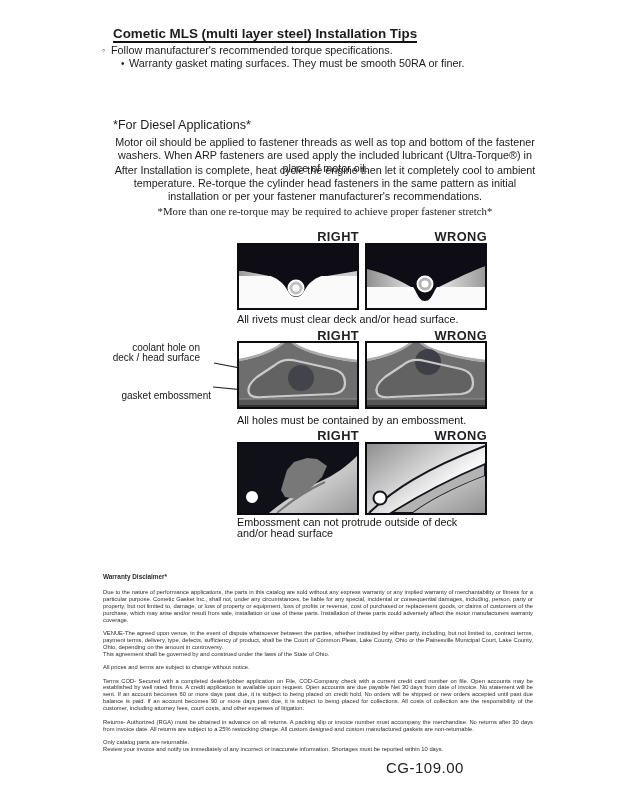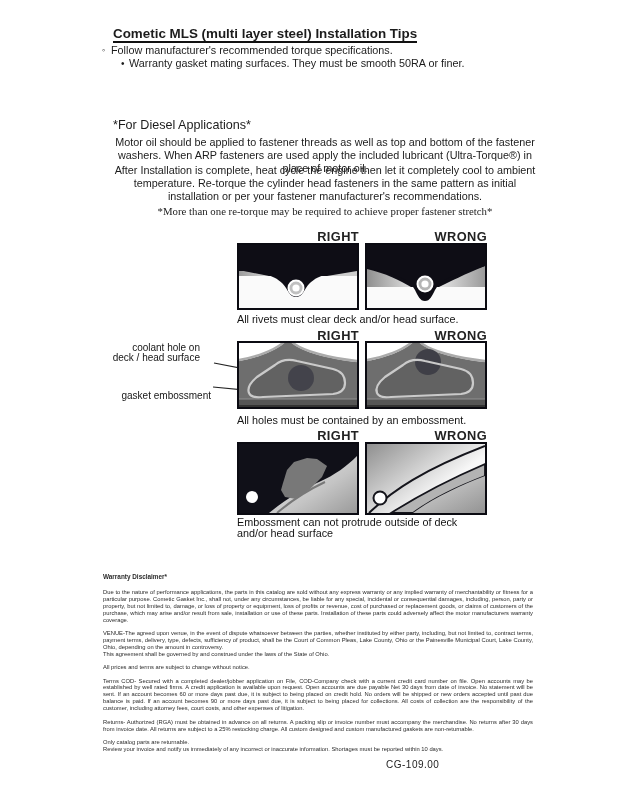--- a/index.html
+++ b/index.html
@@ -23,21 +23,21 @@
   .p1{top:136px;}
   .p2{top:164px;}
   .note{top:205px;font-family:Liberation Serif, serif;}
   .rw-label{width:122px;text-align:right;font-size:12.8px;font-weight:bold;letter-spacing:.4px;color:#222;}
   .caption{font-size:10.8px;color:#151515;}
   .panel{display:block;}
   .side-label{width:104px;text-align:right;font-size:10px;line-height:9.8px;color:#161616;}
   .warranty{left:103px;top:573px;width:430px;color:#2b2b2b;}
   .warranty-heading{font-size:6.4px;font-weight:bold;margin:0 0 9px 0;}
   .warranty p{font-size:5.8px;line-height:6.9px;margin:0 0 6.5px 0;text-align:justify;white-space:pre-line;}
-  .footer-code{left:386px;top:759px;font-size:10px;letter-spacing:.5px;color:#222;}
+  .footer-code{left:386px;top:759px;font-size:15px;letter-spacing:.5px;color:#222;}
 </style>
 </head>
 <body>
 
 <div class="abs page-title">Cometic MLS (multi layer steel) Installation Tips</div>
 
 <div class="abs tips">
   <div class="bullet-row"><span class="bullet-glyph">◦</span><span>Follow manufacturer's recommended torque specifications.</span></div>
   <div class="bullet-row sub"><span class="bullet-glyph">•</span><span>Warranty gasket mating surfaces.  They must be smooth 50RA or finer.</span></div>
 </div>

